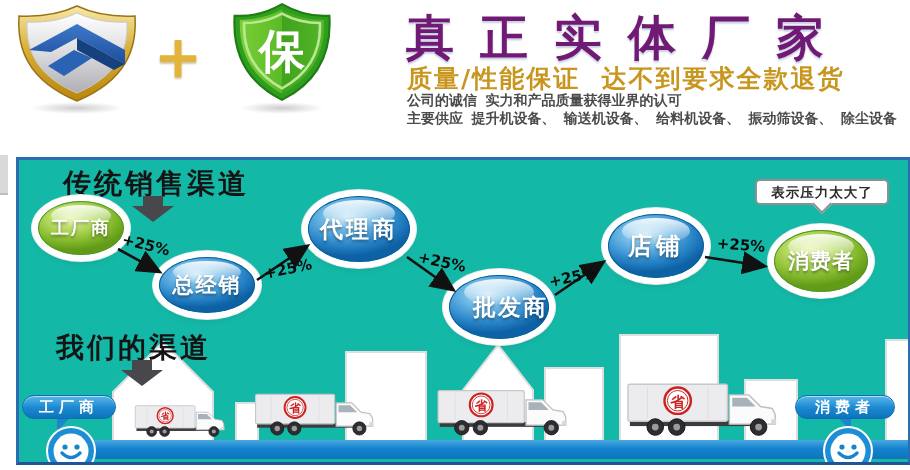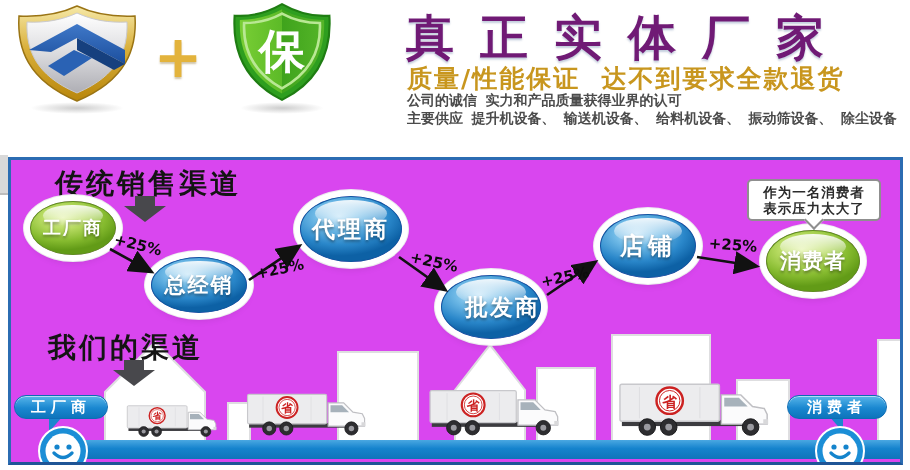--- a/index.html
+++ b/index.html
@@ -13,21 +13,21 @@
     background:radial-gradient(ellipse at center, rgba(110,110,110,.35) 0%, rgba(110,110,110,0) 70%);}
   .plus-sign{left:152px;top:22px;width:52px;height:70px;font-size:58px;font-weight:bold;
     color:#e3b33c;text-shadow:0 2px 2px rgba(120,90,10,.35);line-height:70px;text-align:center;}
   .main-title{left:406px;top:6px;width:500px;font-size:48px;font-weight:bold;letter-spacing:26px;
     color:#701a75;white-space:pre;text-shadow:0 2px 2px rgba(20,60,120,.25);}
   .sub-title{left:407px;top:62px;width:500px;font-size:25px;font-weight:bold;letter-spacing:2px;
     color:#c8961e;white-space:pre;}
   .tagline{left:407px;width:500px;font-size:14px;font-weight:bold;color:#4b4b4b;white-space:pre;font-family:Liberation Mono, monospace;}
   
   .side-tab{left:0;top:155px;width:8px;height:38px;background:#d9d9d9;border-bottom:2px solid #bdbdbd;}
-  .panel{left:8px;top:157px;width:889px;height:302px;background:#d946ef;border:3px solid #2b6cb2;
+  .panel{left:16px;top:157px;width:889px;height:302px;background:#14b8a6;border:3px solid #2b6cb2;
     border-bottom-color:#1f5596;overflow:hidden;}
   .panel-bg{left:0;top:0;z-index:0;}
   .flow-layer{left:0;top:0;z-index:2;pointer-events:none;}
   .section-title{font-weight:bold;color:#141414;font-size:28px;letter-spacing:3px;z-index:2;white-space:pre;}
   .down-arrow{z-index:2;}
   
   .bubble{position:absolute;border-radius:50%;display:flex;align-items:center;justify-content:center;
     color:#fff;font-weight:bold;z-index:2;text-shadow:0 2px 3px rgba(0,0,0,.4);
     box-shadow:0 0 0 6px rgba(255,255,255,.97), 0 0 0 7px #ececee, 0 6px 9px rgba(0,0,0,.14);}
   .bubble::before{content:"";position:absolute;left:14%;right:14%;top:5%;height:42%;border-radius:50%;
@@ -166,21 +166,20 @@
       <line x1="686" y1="97" x2="744" y2="106"></line>
     </g>
   </svg>
   <div class="markup-label" style="left:99px;top:76px;transform:rotate(14deg);">+25%</div>
   <div class="markup-label" style="left:241px;top:100px;transform:rotate(-12deg);">+25%</div>
   <div class="markup-label" style="left:395px;top:93px;transform:rotate(12deg);">+25%</div>
   <div class="markup-label" style="left:526px;top:108px;transform:rotate(-12deg);">+25%</div>
   <div class="markup-label" style="left:694px;top:76px;transform:rotate(4deg);">+25%</div>
 
   <div class="abs callout">
-    <div>作为一名消费者</div>
     <div>表示压力太大了</div>
     <div class="callout-tail"></div>
   </div>
 
   <div class="abs road"></div>
 
   <svg width="0" height="0" style="position:absolute">
     <defs>
       <g id="truck">
         <rect x="4" y="40" width="126" height="6" fill="#3c3c40"></rect>

